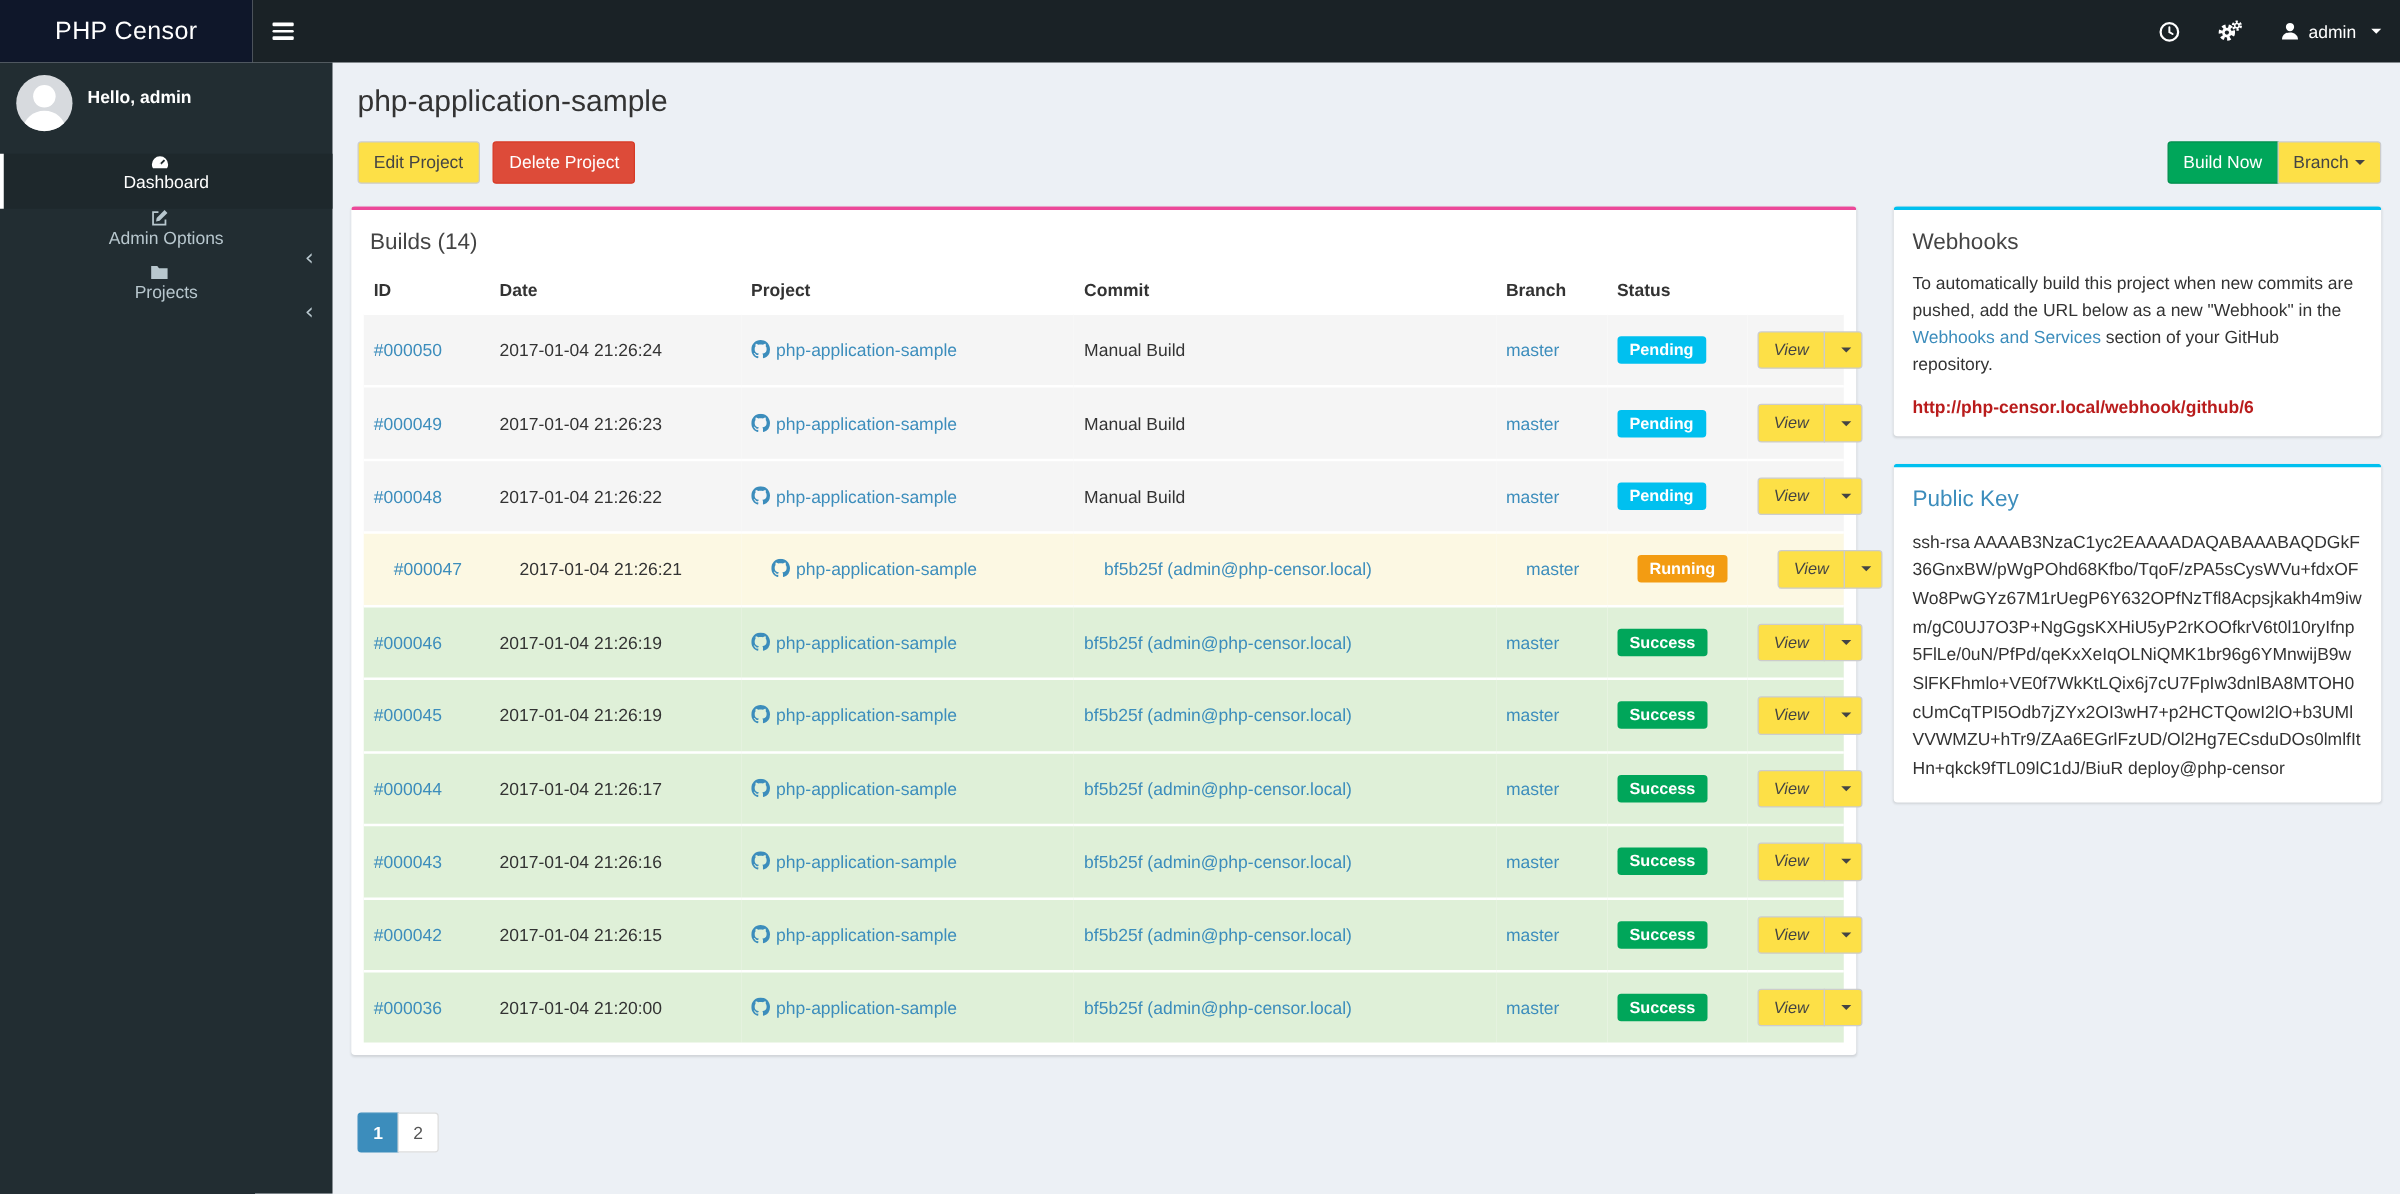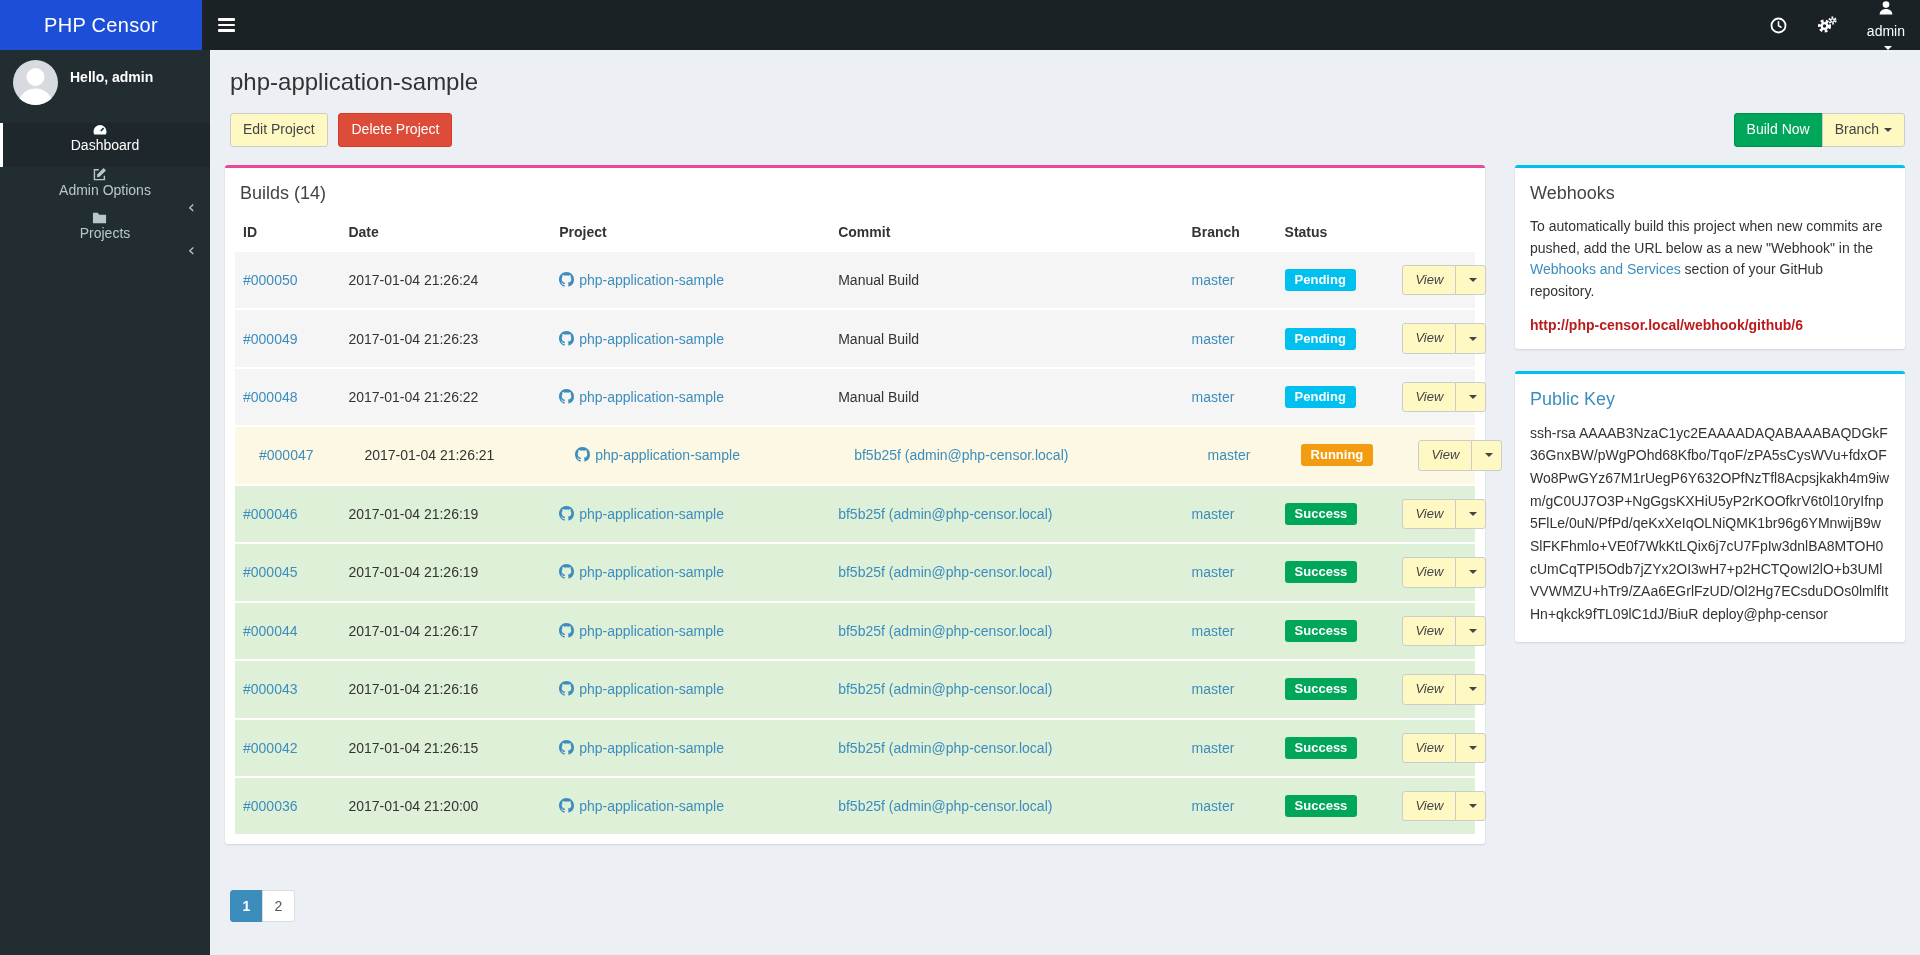--- a/index.html
+++ b/index.html
@@ -7,53 +7,53 @@
   body {
     width:1920px; height:955px; overflow:hidden;
     font-family:"Liberation Sans", sans-serif;
     font-size:14px; color:#333; background:#ecf0f5;
   }
   a { color:#3c8dbc; text-decoration:none; cursor:pointer; }
 
   
   .header { display:flex; height:50px; }
   .logo {
-    width:202px; background:#1d4ed8; color:#fff; font-size:20px;
+    width:202px; background:#0f172a; color:#fff; font-size:20px;
     display:flex; align-items:center; justify-content:center; font-weight:400; letter-spacing:.3px;
   }
   .navbar { flex:1; background:#1a2226; display:flex; align-items:stretch; justify-content:space-between; }
   .hamburger { width:48px; display:flex; flex-direction:column; justify-content:center; align-items:center; gap:3px; cursor:pointer; }
   .hamburger i { display:block; width:17px; height:2.5px; background:#fff; border-radius:1px; }
   .nav-right { display:flex; align-items:stretch; }
   .nav-link { display:flex; align-items:center; padding:0 15px; cursor:pointer; color:#fff; }
-  .nav-user { gap:7px; font-size:14px;flex-direction:column; }
+  .nav-user { gap:7px; font-size:14px; }
   .caret { display:inline-block; width:0; height:0; border-top:4px solid currentColor; border-left:4px solid transparent; border-right:4px solid transparent; margin-left:5px; vertical-align:middle; }
 
   
   .wrapper { display:flex; min-height:905px; }
-  .sidebar { width:210px; background:#222d32; flex-shrink:0; }
+  .sidebar { width:266px; background:#222d32; flex-shrink:0; }
   .main { flex:1; padding:14px 15px 0 15px; }
 
   
   .user-panel { display:flex; padding:10px 10px 12px 13px; gap:12px; }
   .avatar { width:45px; height:45px; border-radius:50%; background:#d7dade; overflow:hidden; position:relative; flex-shrink:0; }
   .greeting { color:#fff; font-weight:bold; padding-top:9px; font-size:14px; }
   .menu { margin-top:6px; }
   .menu-item { display:flex; align-items:center; height:44px; padding:0 15px; color:#b8c7ce; cursor:pointer; font-size:14px;flex-direction:column; }
   .menu-item .mi-icon { width:26px; display:flex; align-items:center; }
   .menu-item.active { background:#1e282c; color:#fff; border-left:3px solid #fff; padding-left:12px; }
   .chevron { margin-left:auto; font-size:18px; line-height:1; color:#b8c7ce; font-family:"DejaVu Sans", sans-serif; }
 
   
   .page-title { font-size:24px; font-weight:normal; color:#333; margin:4px 0 17px 5px; }
   .actions-row { display:flex; justify-content:space-between; align-items:flex-start; margin:0 0 18px 5px; }
   .btn {
     display:inline-flex; align-items:center; justify-content:center;
     padding:6px 12px; font-size:14px; line-height:1.42; border-radius:3px;
-    border:1px solid #ccc; background:#fef9c3; color:#444; cursor:pointer;
+    border:1px solid #ccc; background:#fde047; color:#444; cursor:pointer;
     font-family:"Liberation Sans", sans-serif;
   }
   .btn-danger  { background:#dd4b39; border-color:#d73925; color:#fff; }
   .btn-success { background:#00a65a; border-color:#008d4c; color:#fff; }
   .btn + .btn { margin-left:7px; }
   .btn-group { display:inline-flex; }
   .btn-group .btn { margin-left:0; }
   .btn-group .btn:not(:first-child) { border-top-left-radius:0; border-bottom-left-radius:0; margin-left:-1px; }
   .btn-group .btn:not(:last-child)  { border-top-right-radius:0; border-bottom-right-radius:0; }
 

